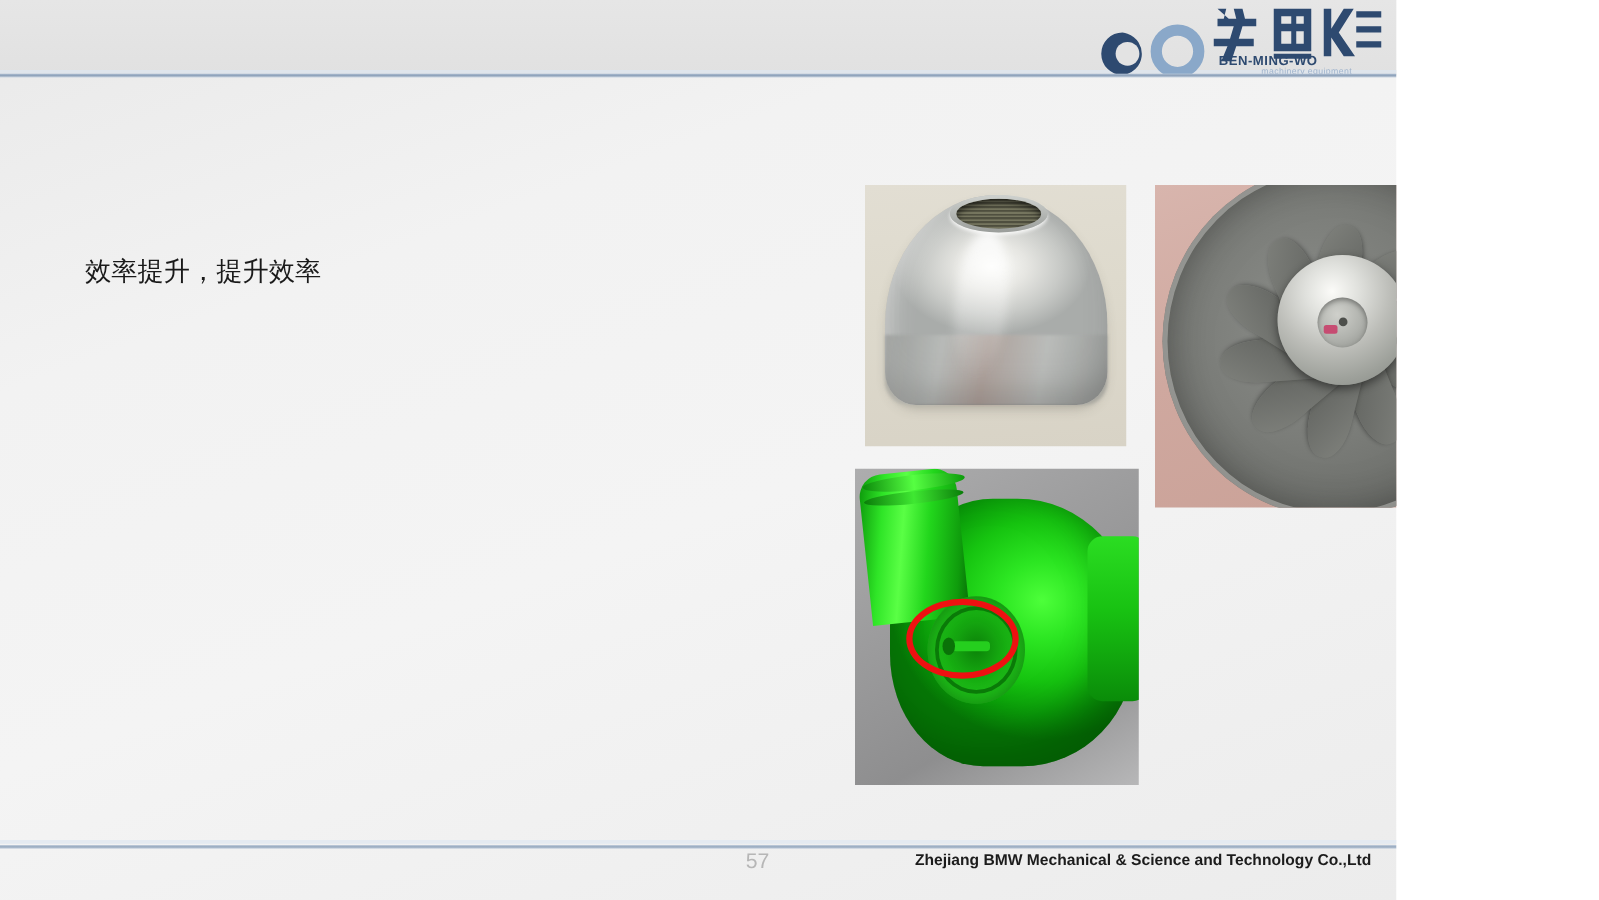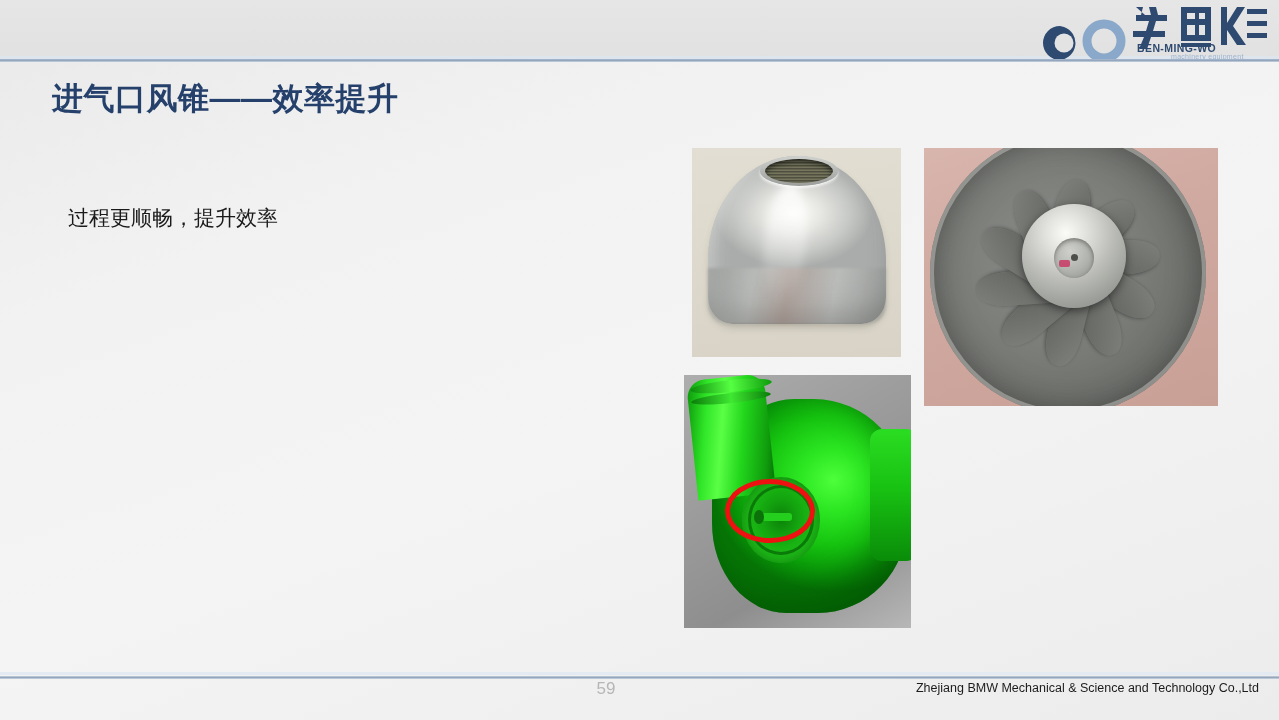--- a/index.html
+++ b/index.html
@@ -5,21 +5,21 @@
   html, body {
     margin: 0;
     padding: 0;
     background: #ffffff;
   }
   body {
     font-family: "Liberation Sans", sans-serif;
   }
   .slide {
     position: relative;
-    width: 1279px;
+    width: 1117px;
     height: 720px;
     overflow: hidden;
     background: linear-gradient(160deg, #e9e9e9 0%, #f2f2f2 28%, #f4f4f4 55%, #ececec 100%);
   }
 
   
   .header-band {
     position: absolute;
     left: 0; top: 0;
     width: 1279px; height: 60px;
@@ -295,21 +295,21 @@
     left: 586px; top: 679px;
     width: 40px;
     text-align: center;
     font-size: 17px;
     color: #b6b6b6;
   }
   .footer-company {
     position: absolute;
     right: 20px; top: 681px;
     font-size: 12.5px;
-    font-weight: normal;
+    font-weight: bold;
     color: #1c1c1c;
     white-space: nowrap;
   }
 </style>
 </head>
 <body>
 
 <div class="slide">
 
   <div class="header-band"></div>
@@ -329,24 +329,23 @@
         <path d="M140 4 h30 v34 h-30 z M146 10 v6 h8 v-6 z M158 10 v6 h6 v-6 z M146 22 v10 h8 v-10 z M158 22 v10 h6 v-10 z"></path>
         <path d="M140 40 h30 v4 h-30 z"></path>
         <path d="M180 4 h6 v16 l10 -16 h8 l-12 19 l13 19 h-9 l-10 -15 v15 h-6 z"></path>
         <path d="M206 6 h20 v5 h-20 z M206 18 h20 v5 h-20 z M206 30 h20 v5 h-20 z"></path>
       </g>
       <text x="96" y="49" font-family="'Liberation Sans', sans-serif" font-size="10.5" font-weight="bold" fill="#2e4a70" letter-spacing="0.4">BEN-MING-WO</text>
       <text x="130" y="56" font-family="'Liberation Sans', sans-serif" font-size="7" fill="#9fb3cc" letter-spacing="0.3">machinery equipment</text>
     </svg>
   </div>
 
-  <div class="title">进气口风锥——效率提升</div>
 
   <div class="body-text">
-    <div class="body-line">过程更顺畅，提升效率</div>
+    <div class="body-line">效率提升，提升效率</div>
   </div>
 
   <div class="photo photo-cone">
     <div class="cone-body"></div>
     <div class="cone-band"></div>
     <div class="cone-highlight"></div>
     <div class="cone-hole-outer"></div>
     <div class="cone-hole"></div>
   </div>
 
@@ -378,16 +377,16 @@
     <div class="cad-pipe-ring2"></div>
     <div class="cad-inlet-cone"></div>
     <div class="cad-inlet-ring"></div>
     <div class="cad-shaft-stub"></div>
     <div class="cad-shaft-cap"></div>
     <div class="red-ellipse"></div>
   </div>
 
   <div class="footer-rule-soft"></div>
   <div class="footer-rule"></div>
-  <div class="page-number">59</div>
+  <div class="page-number">57</div>
   <div class="footer-company">Zhejiang BMW Mechanical &amp; Science and Technology Co.,Ltd</div>
 
 </div>
 
 </body></html>

